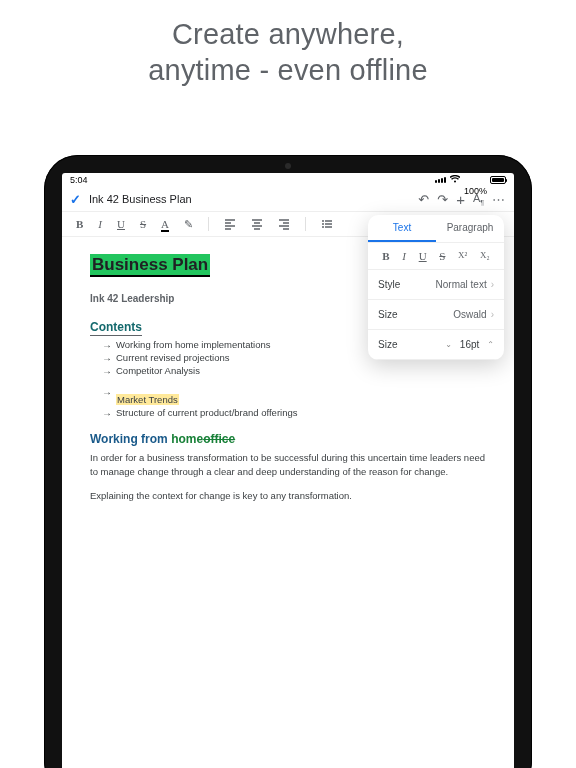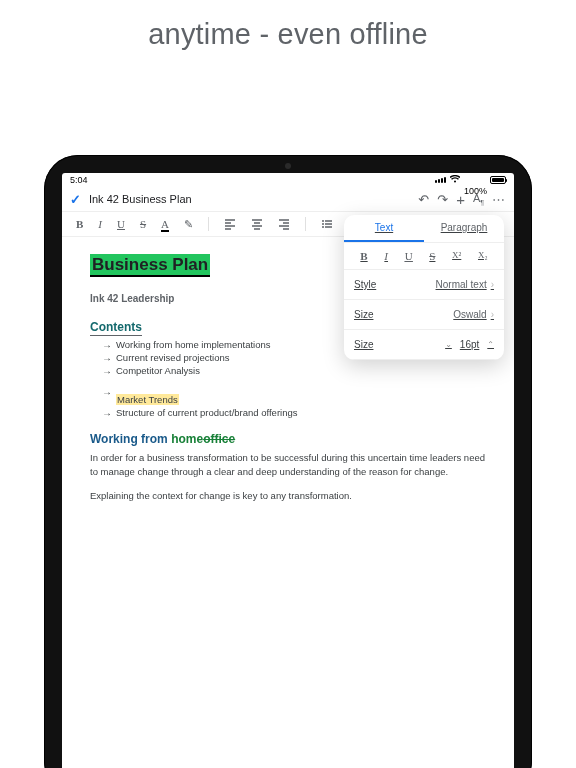--- a/index.html
+++ b/index.html
@@ -151,28 +151,27 @@
   .para {
     margin-top: 5px;
     font-size: 9.5px; color:#3c4043;
     line-height: 1.45;
   }
   .para2 { margin-top: 10px; }
 
   .popover {
     position: absolute;
     top: 42px; right: 10px;
-    width: 160px;
+    width: 136px;
     background:#fff;
     border-radius: 10px;
     box-shadow: 0 6px 22px rgba(0,0,0,.18);
     font-size: 10px;
     color:#3c4043;
     overflow: hidden;
-    text-decoration: underline;
   }
   .popover .tabs {
     display:flex; border-bottom:1px solid #eee;
   }
   .popover .tab {
     flex:1; text-align:center; padding:7px 0; font-size:10px;
     color:#5f6368;
   }
   .popover .tab.active {
     color:#1a73e8; border-bottom:2px solid #1a73e8;
@@ -201,20 +200,21 @@
     margin-bottom:-14px;
   }
   .popover .last { border:none; padding-bottom:0;}
 
   svg.align-ic { display:block; }
 </style>
 </head>
 <body>
 
 <div class="tagline">
+  <div>Create anywhere,</div>
   <div>anytime - even offline</div>
 </div>
 
 <div class="ipad">
   <div class="camera"></div>
   <div class="screen">
 
     <div class="statusbar">
       <span class="time">5:04</span>
       <span class="spacer"></span>

